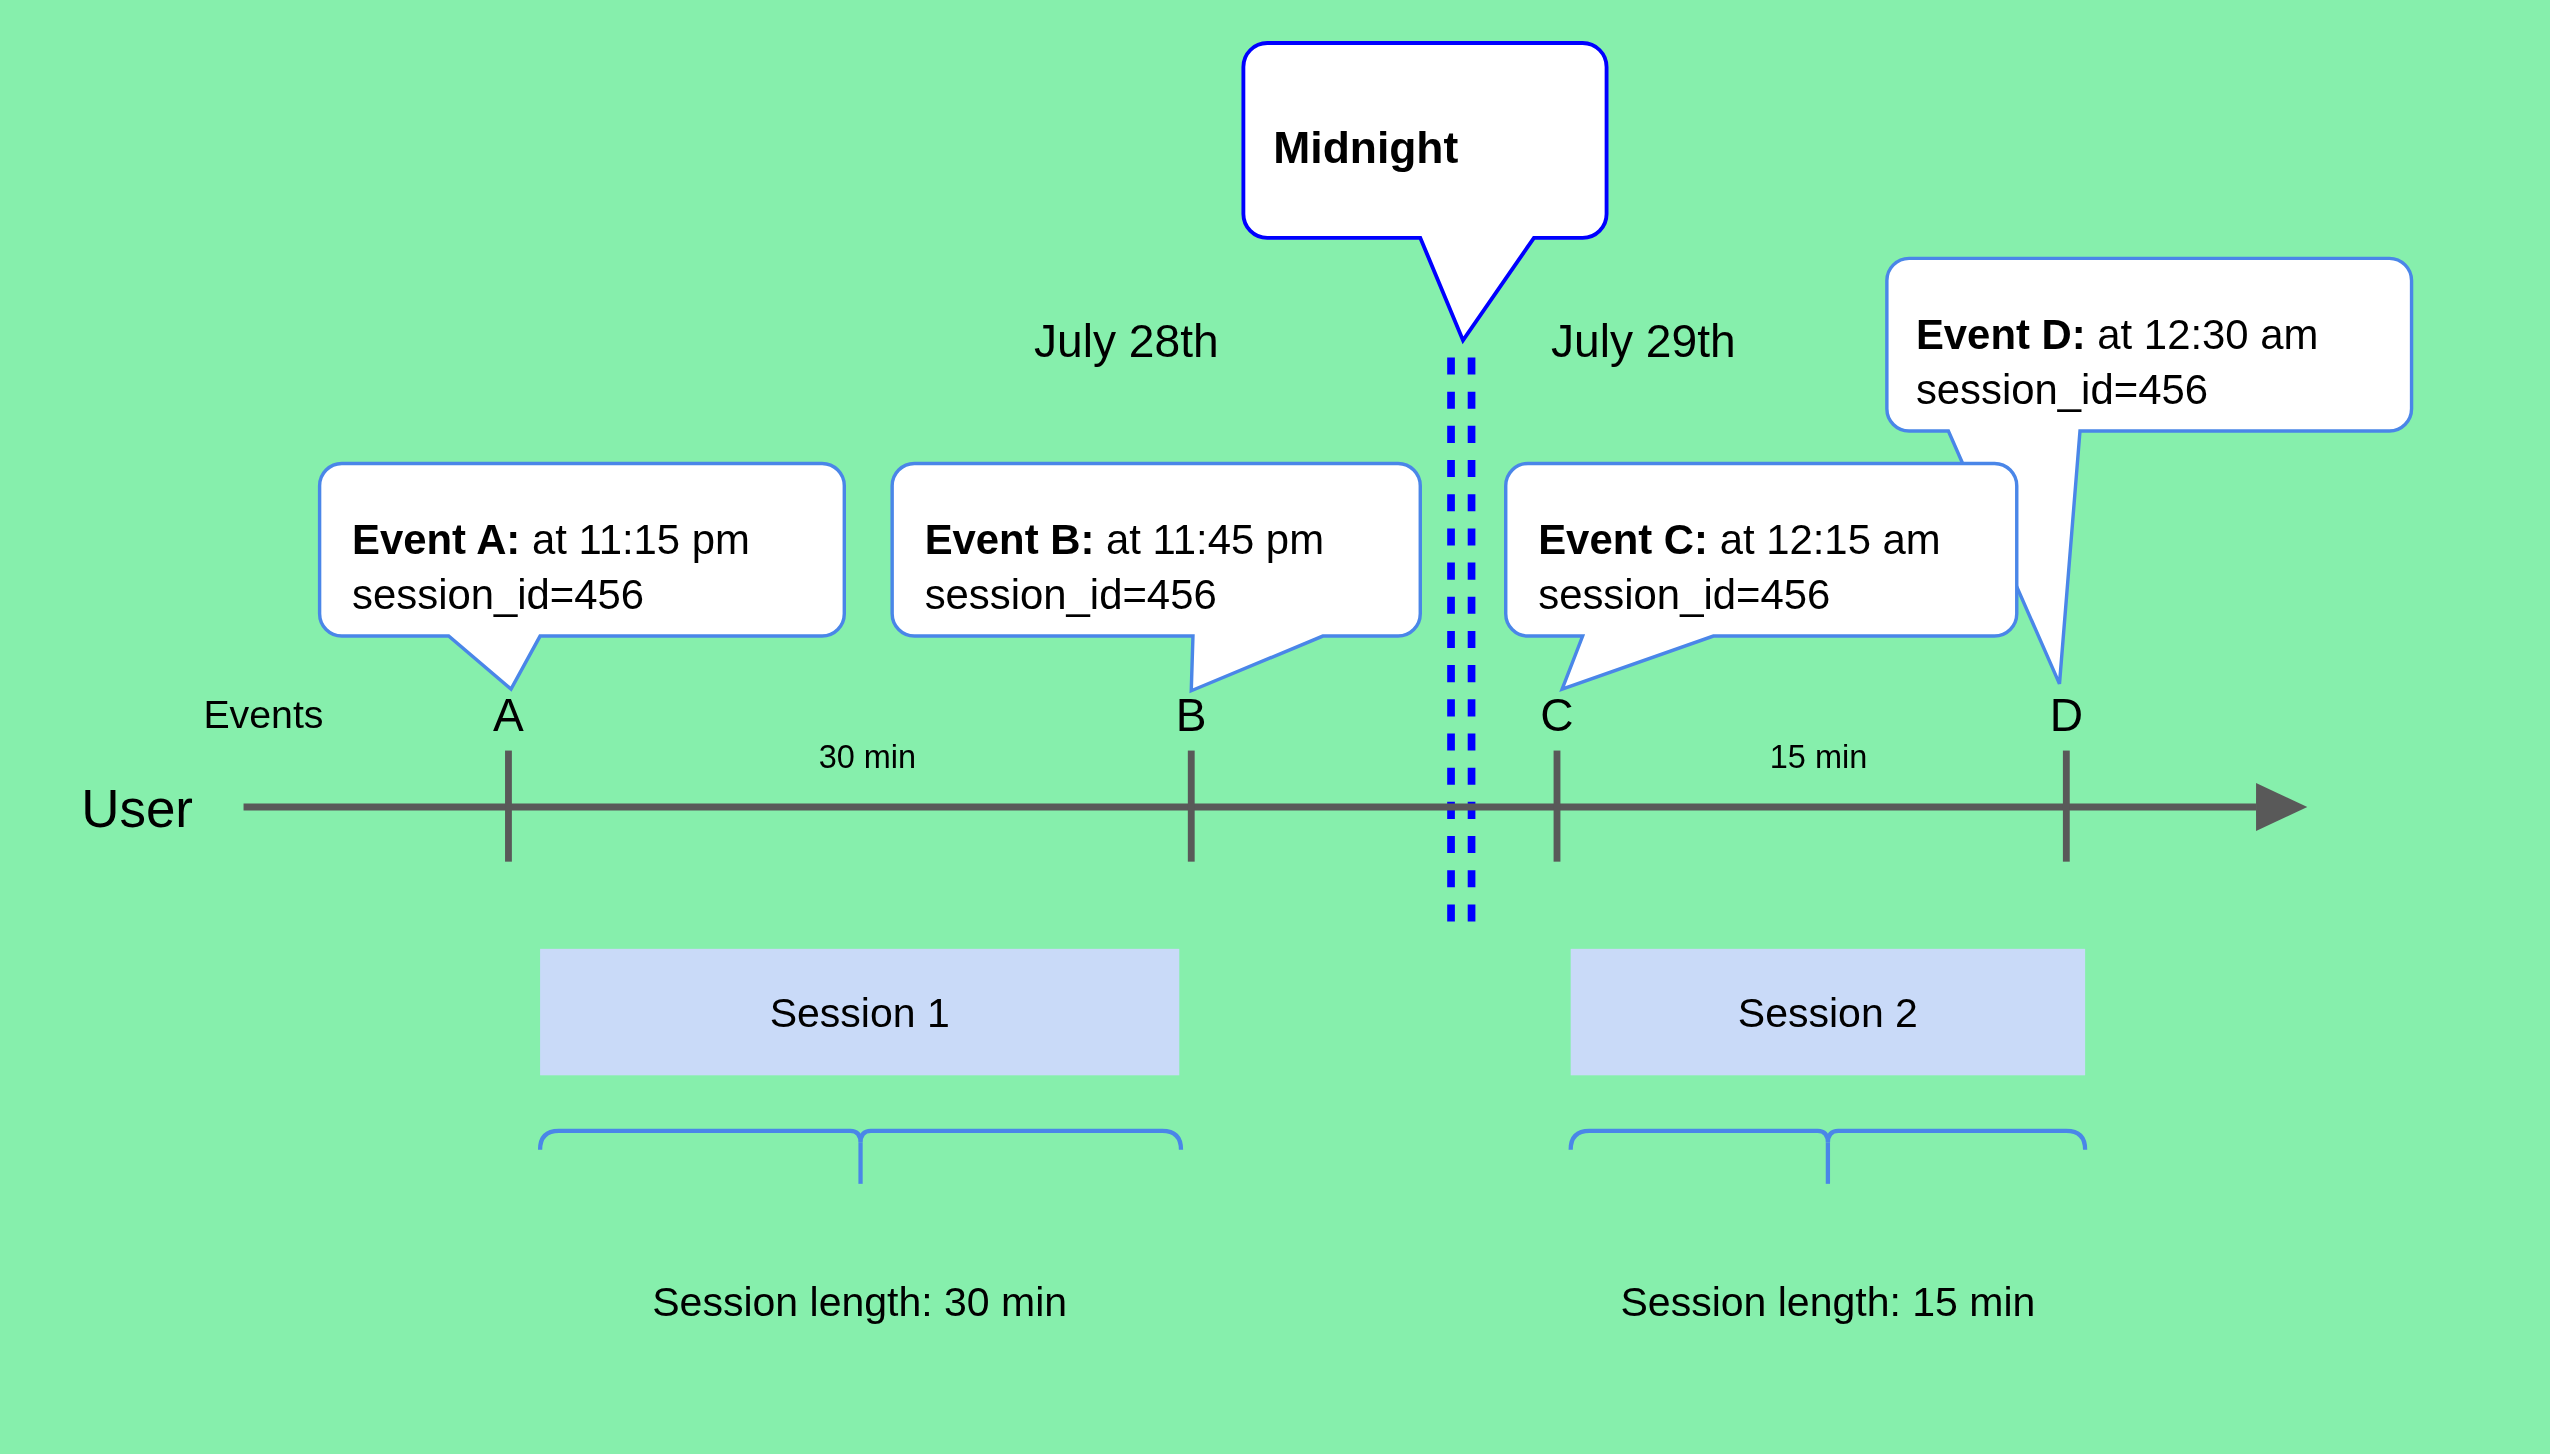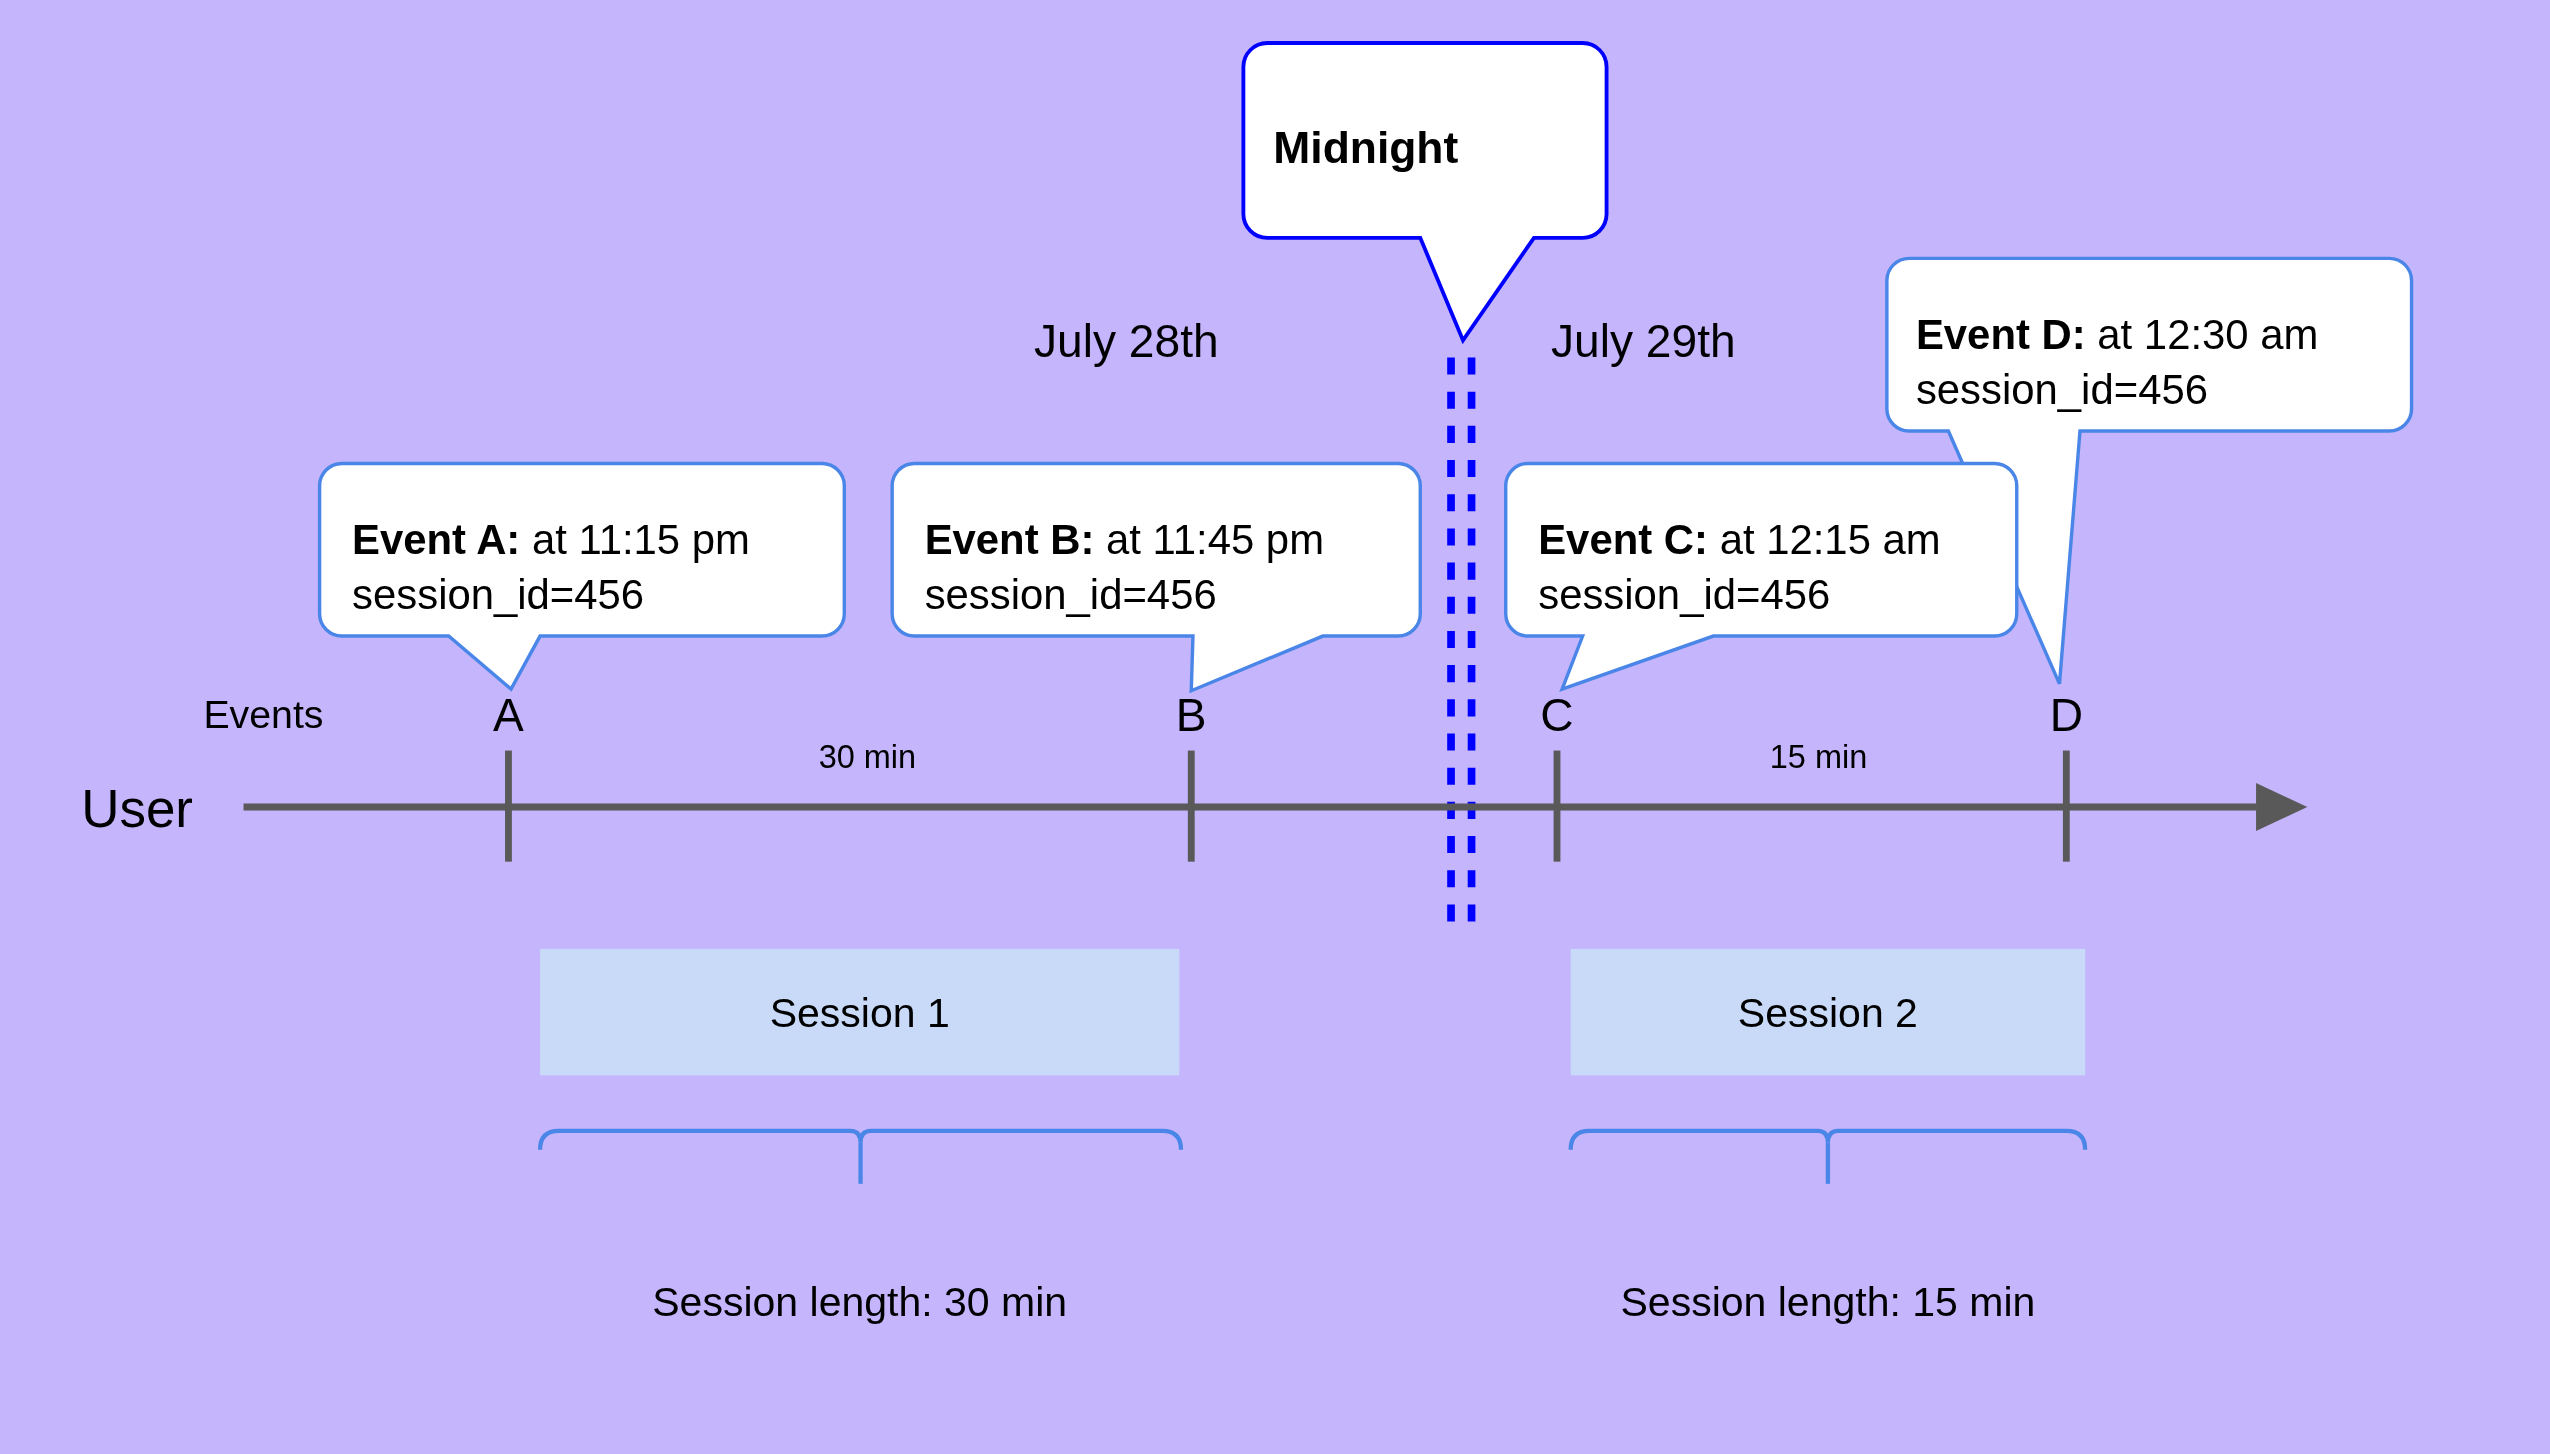--- a/index.html
+++ b/index.html
@@ -4,21 +4,21 @@
 <style>
   html, body {
     margin: 0;
     padding: 0;
     background: #ffffff;
   }
   #stage {
     position: relative;
     width: 2550px;
     height: 1455px;
-    background: #c4b5fd;
+    background: #86efac;
     overflow: hidden;
     font-family: "Liberation Sans", sans-serif;
   }
   #diagram {
     position: absolute;
     top: 0; left: 0;
     width: 2550px;
     height: 1455px;
   }
   text { font-family: "Liberation Sans", sans-serif; fill: #000000; }

